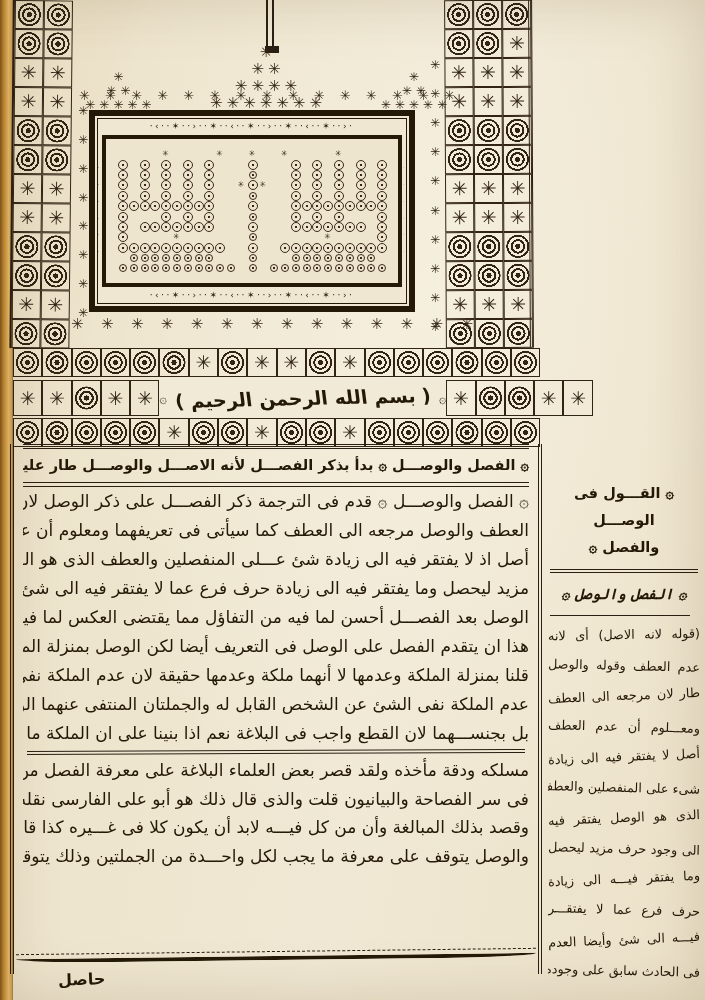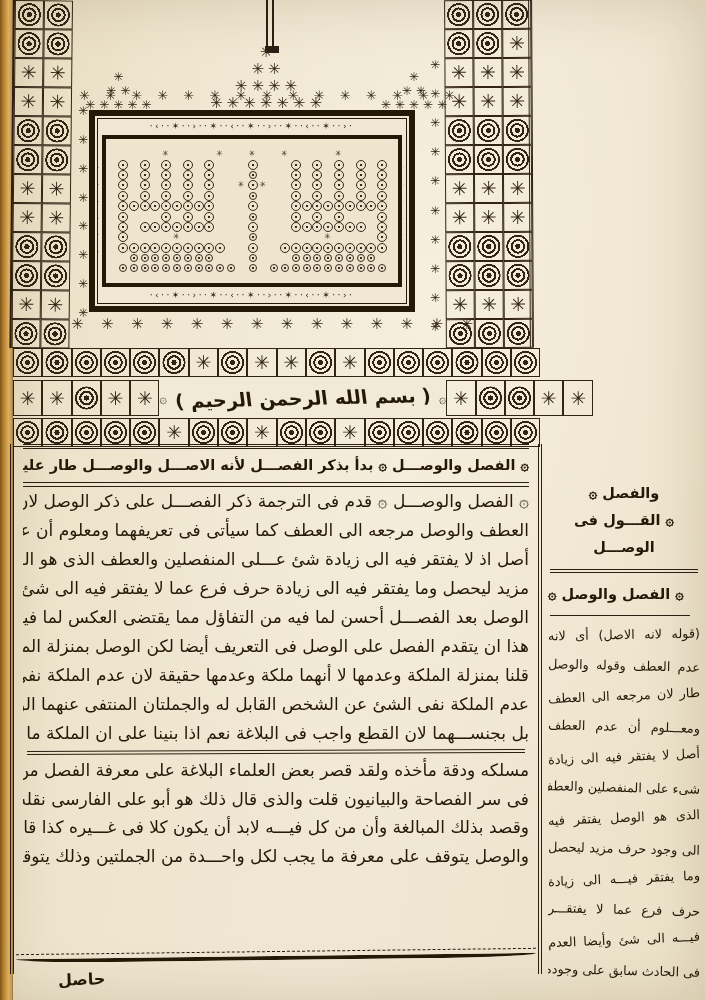--- a/index.html
+++ b/index.html
@@ -116,21 +116,21 @@
   .bottom-rule .thick { margin-top:4px; border-top:4.5px solid #241807;
                         border-radius:0 0 50% 50% / 0 0 10px 10px; }
 
   .catchword { position:absolute; left:58px; top:970px; font-size:16px; font-weight:bold;
                transform:rotate(-2deg); color:#241807; }
 
   
   .margincol { position:absolute; left:548px; top:464px; width:152px; direction:rtl; color:#241807; }
   .m-head { text-align:center; font-size:14.5px; line-height:27px; font-weight:bold; padding-top:16px; }
   .m-rule-dbl { margin:8px 2px 6px; border-top:1.5px solid #2b1e12; border-bottom:1.5px solid #2b1e12; height:4px; }
-  .m-title { text-align:left; font-size:14.5px; line-height:30px; font-weight:bold; }
+  .m-title { text-align:center; font-size:14.5px; line-height:30px; font-weight:bold;font-style:italic; }
   .m-rule { margin:6px 10px 4px 2px; border-top:1.5px solid #2b1e12; }
   .m-notes .tline { font-size:12.8px; line-height:30.5px; height:30.5px; }
   .m-notes .tline:nth-child(odd)  { transform:rotate(-2.4deg); }
   .m-notes .tline:nth-child(even) { transform:rotate(1.4deg); }
   .m-notes .tline:nth-child(1) { transform:rotate(-1deg); }
 </style>
 </head>
 <body>
 
 <div class="page">
@@ -901,22 +901,22 @@
     <div class="bottom-rule">
       <div class="thin"></div>
         <div class="thick"></div>
     </div>
   </div>
 
   <div class="catchword">حاصل</div>
 
   <div class="margincol">
     <div class="m-head">
+      <div>۞ القـــول فى الوصـــل</div>
       <div>والفصل ۞</div>
-      <div>۞ القـــول فى الوصـــل</div>
     </div>
     <div class="m-rule-dbl"></div>
     <div class="m-title">۞ الفصل والوصل ۞</div>
     <div class="m-rule"></div>
     <div class="m-notes">
         <div class="tline">(قوله لانه الاصل) أى لانه</div>
         <div class="tline">عدم العطف وقوله والوصل</div>
         <div class="tline">طار لان مرجعه الى العطف</div>
         <div class="tline">ومعـــلوم أن عدم العطف</div>
         <div class="tline">أصل لا يفتقر فيه الى زيادة</div>

